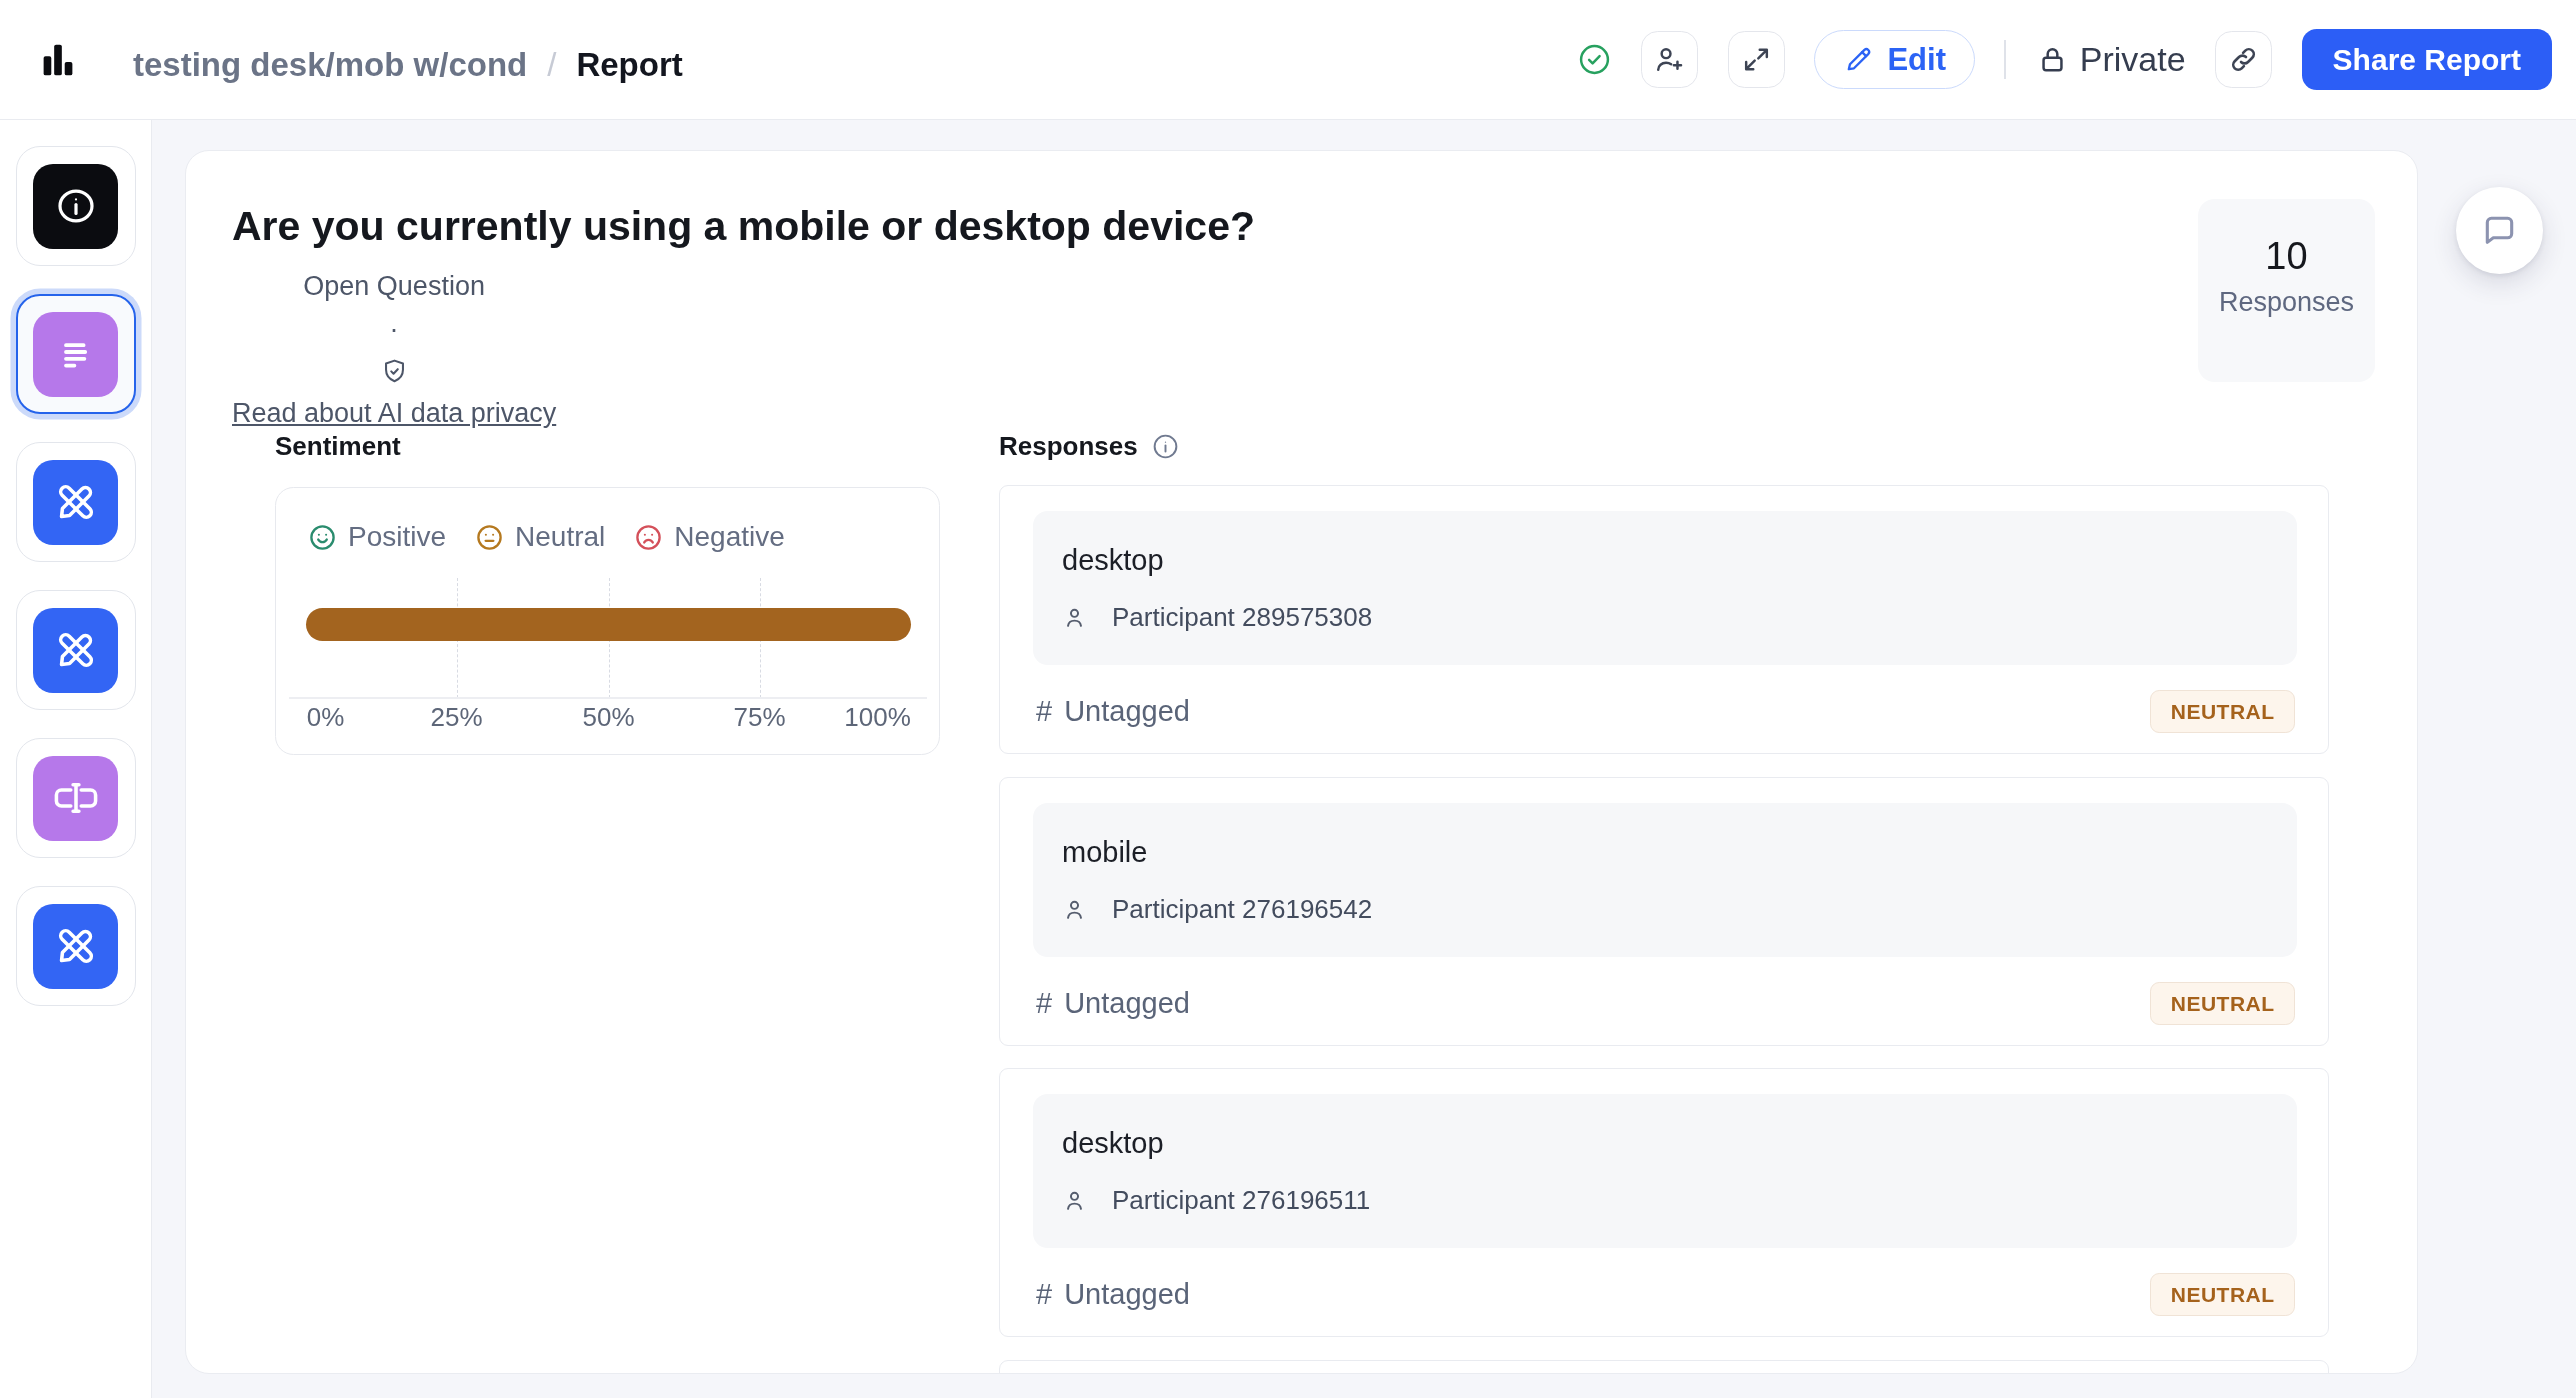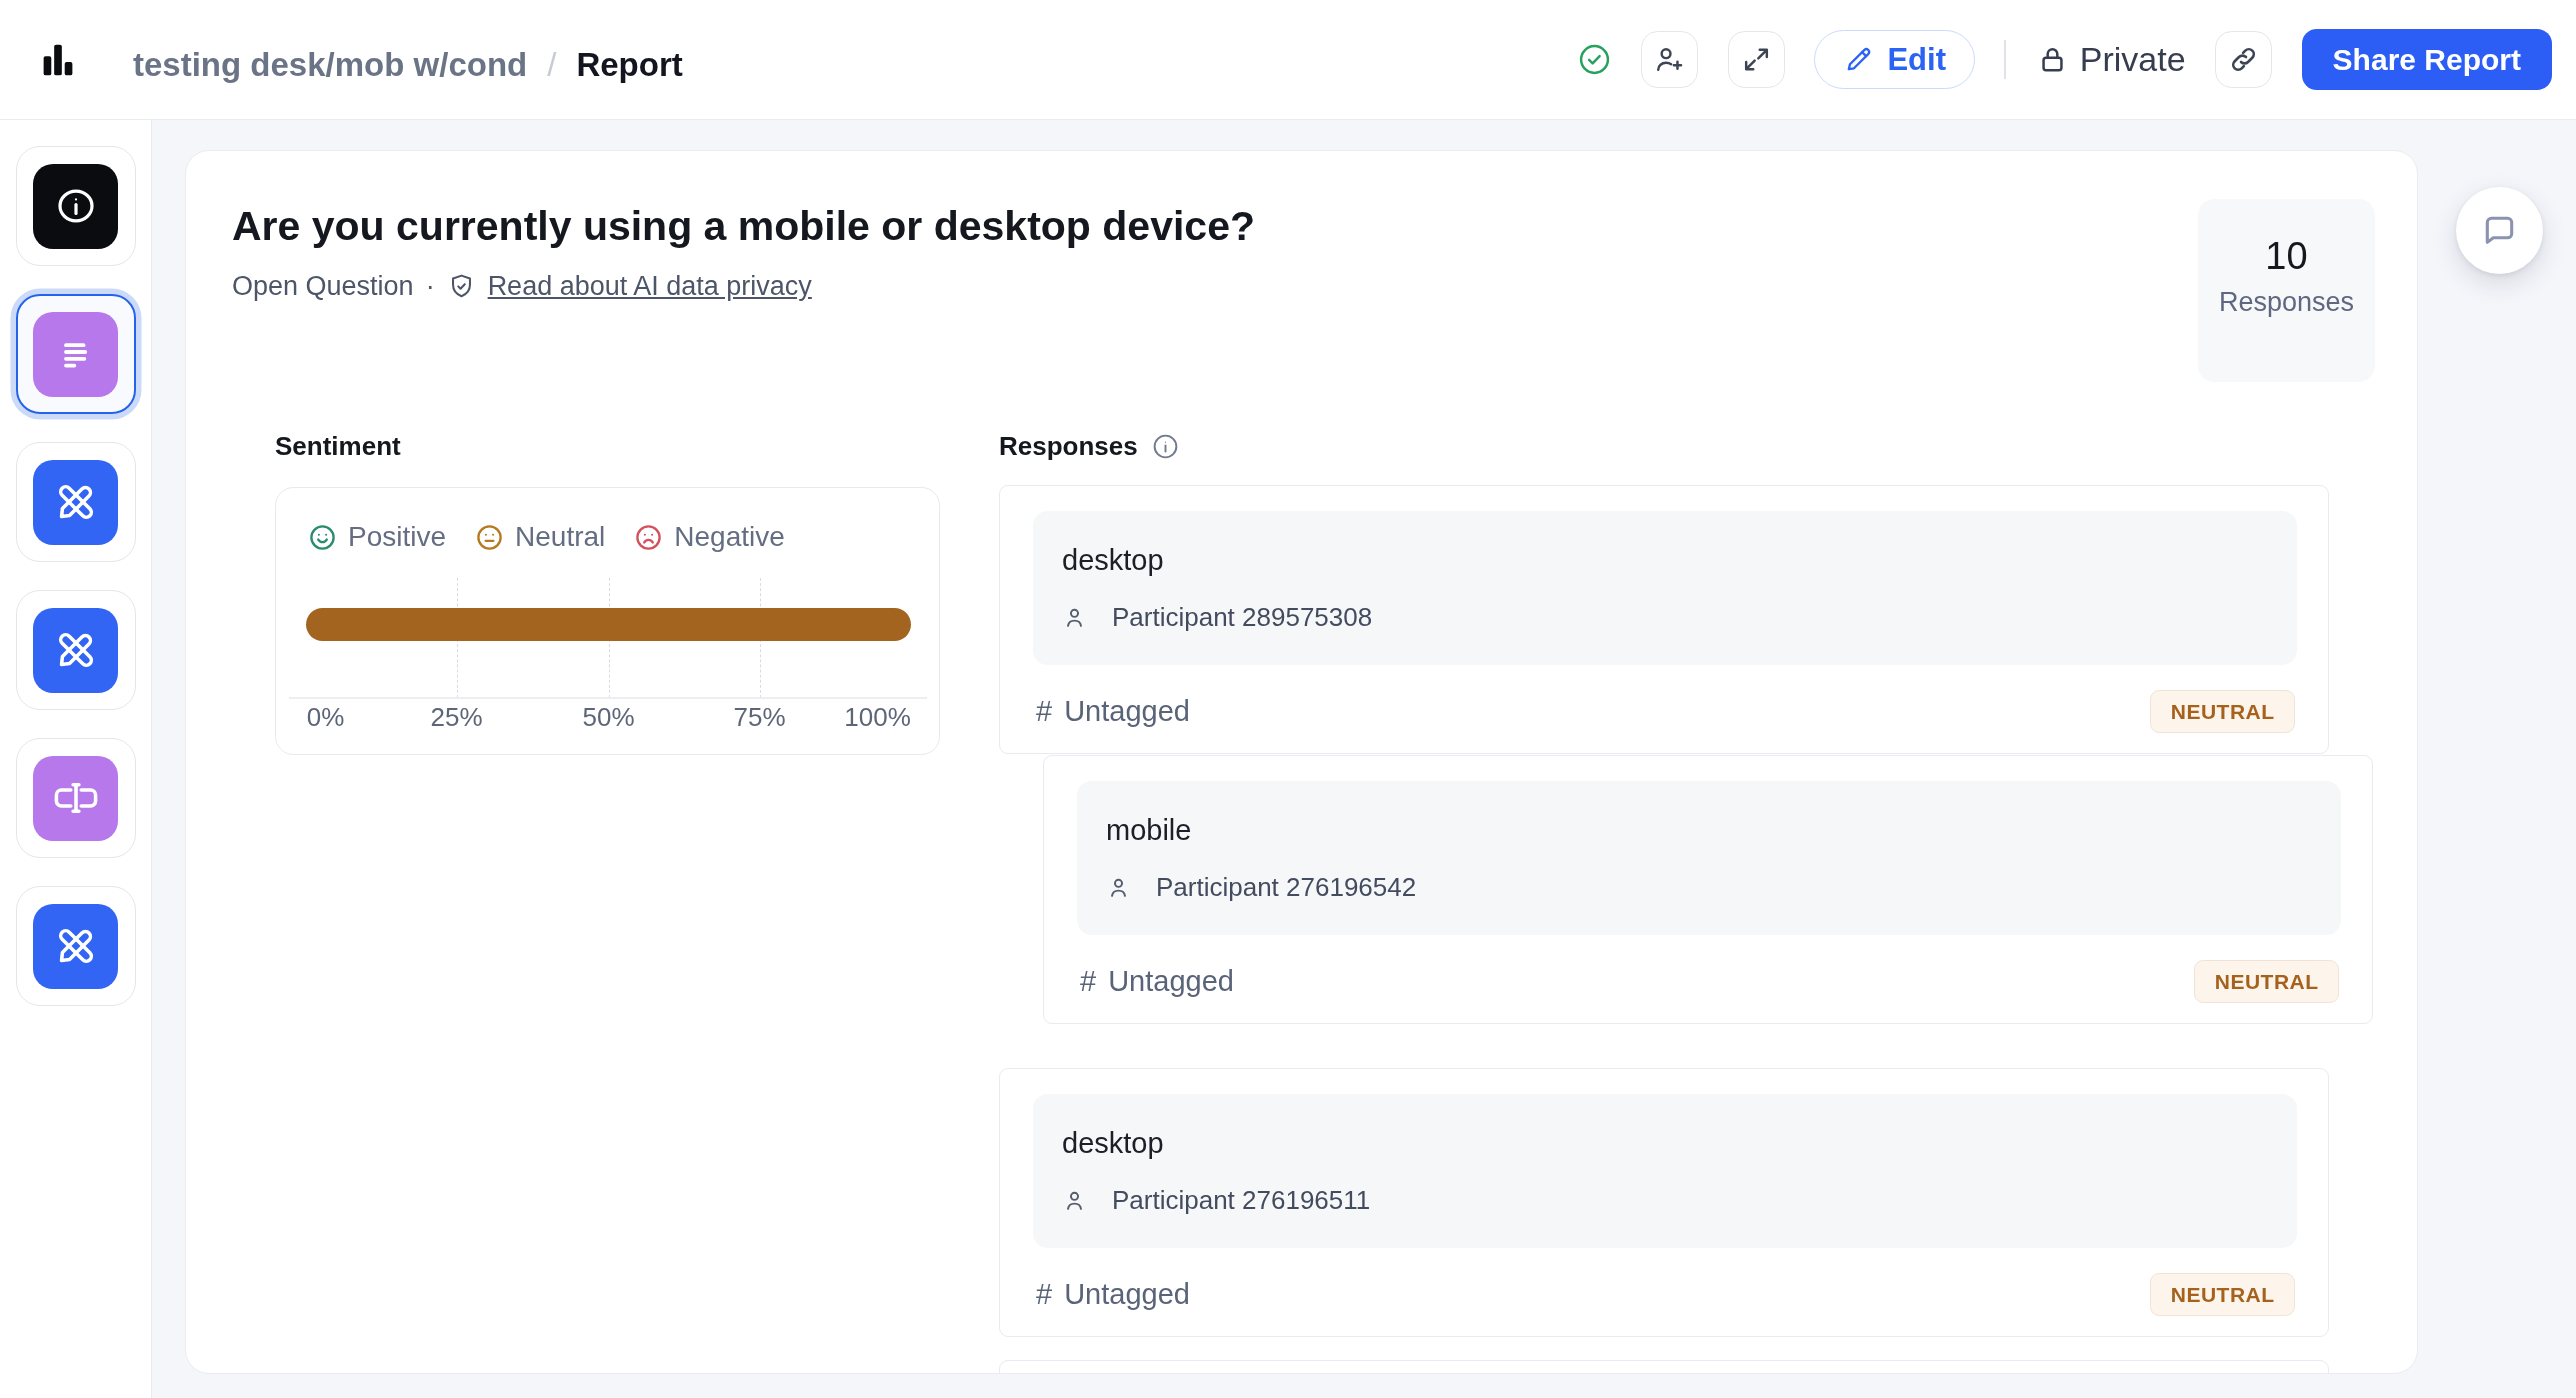--- a/index.html
+++ b/index.html
@@ -26,21 +26,21 @@
   .side-item { width:120px; height:120px; border:1.8px solid #e3e6ec; border-radius:24px; background:#fff; display:flex; align-items:center; justify-content:center; cursor:pointer; flex:0 0 auto; }
   .side-item.selected { border:2.8px solid #2563eb; background:#f8fafd; box-shadow:0 0 0 5.5px #ccdafa; }
   .tile { width:85px; height:85px; border-radius:20px; display:flex; align-items:center; justify-content:center; }
   .tile-black { background:#0b0c10; }
   .tile-purple { background:#b678ea; }
   .tile-blue { background:#3365f4; }
 
   
   .main-card { position:absolute; left:185px; top:150px; width:2233px; height:1224px; background:#fff; border:1.8px solid #eaecf1; border-radius:24px; overflow:hidden; z-index:1; }
   .q-title { position:absolute; left:46px; top:52px; font-size:41px; font-weight:700; color:#15181e; }
-  .q-sub { position:absolute; left:46px; top:120px; display:flex; align-items:center; gap:12px; font-size:27px; color:#4d5668; }
+  .q-sub { position:absolute; left:46px; top:120px; display:flex; align-items:center; gap:12px; font-size:27px; color:#4d5668;flex-direction:column; }
   .q-sub a { color:#4d5668; text-decoration:underline; }
   .resp-count-box { position:absolute; right:42px; top:48px; width:177px; height:183px; background:#f7f8fa; border-radius:16.6px; display:flex; flex-direction:column; align-items:center; justify-content:center; gap:9.2px; padding-bottom:28px; }
   .resp-count { font-size:38px; font-weight:500; color:#16181d; }
   .resp-count-label { font-size:27px; color:#5f6880; }
 
   .section-heading { position:absolute; top:280px; font-size:26px; font-weight:700; color:#15181e; display:flex; align-items:center; gap:13px; }
   .sentiment-heading { left:89px; }
   .responses-heading { left:813px; }
 
   
@@ -50,21 +50,21 @@
   .chart { position:absolute; left:29.5px; top:90px; width:605px; height:157px; }
   .gridline { position:absolute; top:0; height:120px; border-left:1.8px dashed #d8dbe3; }
   .gl-25 { left:151px; } .gl-50 { left:303px; } .gl-75 { left:454px; }
   .s-bar { position:absolute; left:0; top:30px; height:33px; border-radius:16.6px; background:#a3641f; width:100%; }
   .baseline { position:absolute; left:-16.6px; right:-16.6px; top:119px; height:1.8px; background:#edeef2; }
   .tick { position:absolute; top:124px; transform:translateX(-50%); font-size:26px; color:#5d6678; }
   .tick-0 { left:20px; } .tick-1 { left:151px; } .tick-2 { left:303px; } .tick-3 { left:454px; } .tick-4 { left:572px; }
 
   
   .r-card { position:absolute; left:813px; width:1330px; height:269px; border:1.8px solid #e9ebf0; border-radius:9px; background:#fff; }
-  .r-card-1 { top:334px; } .r-card-2 { top:604px;margin-left:44px; } .r-card-3 { top:917px; } .r-card-4 { top:1209px; }
+  .r-card-1 { top:334px; } .r-card-2 { top:626px; } .r-card-3 { top:917px; } .r-card-4 { top:1209px; }
   .r-inner { position:absolute; left:33px; top:25px; width:1264px; height:154px; background:#f6f7f9; border-radius:14.8px; }
   .r-answer { position:absolute; left:29px; top:33px; font-size:29px; color:#1c1f27; }
   .r-participant { position:absolute; left:29px; top:91px; display:flex; align-items:center; gap:25px; font-size:26px; color:#434c5e; }
   .r-tag { position:absolute; left:36px; top:209px; display:flex; align-items:center; gap:12px; font-size:29px; color:#5a6478; cursor:pointer; }
   .badge { position:absolute; right:33px; top:204px; height:43px; padding:0 19.4px; background:#fdf5ec; border:1.8px solid #f0e3d6; border-radius:9.2px; display:flex; align-items:center; font-size:21px; font-weight:700; letter-spacing:0.5px; color:#a5621c; cursor:pointer; }
 
   
   .chat-fab { position:absolute; left:2456px; top:187px; width:87px; height:87px; border-radius:50%; background:#fff; box-shadow:0 9.2px 26px rgba(40,45,80,.14), 0 1.8px 5.5px rgba(40,45,80,.10); display:flex; align-items:center; justify-content:center; cursor:pointer; z-index:6; }
 </style>
 </head>

